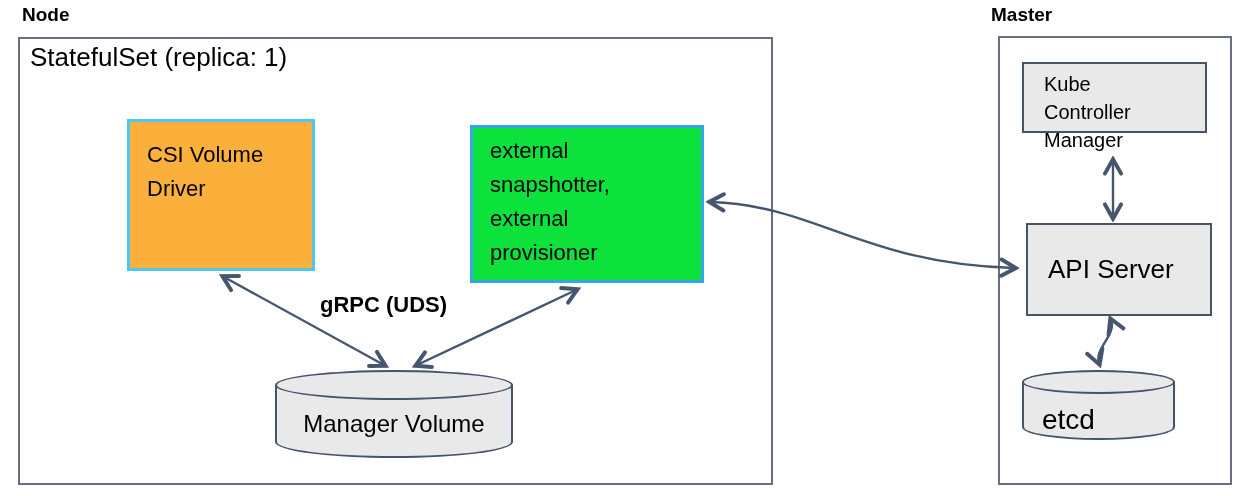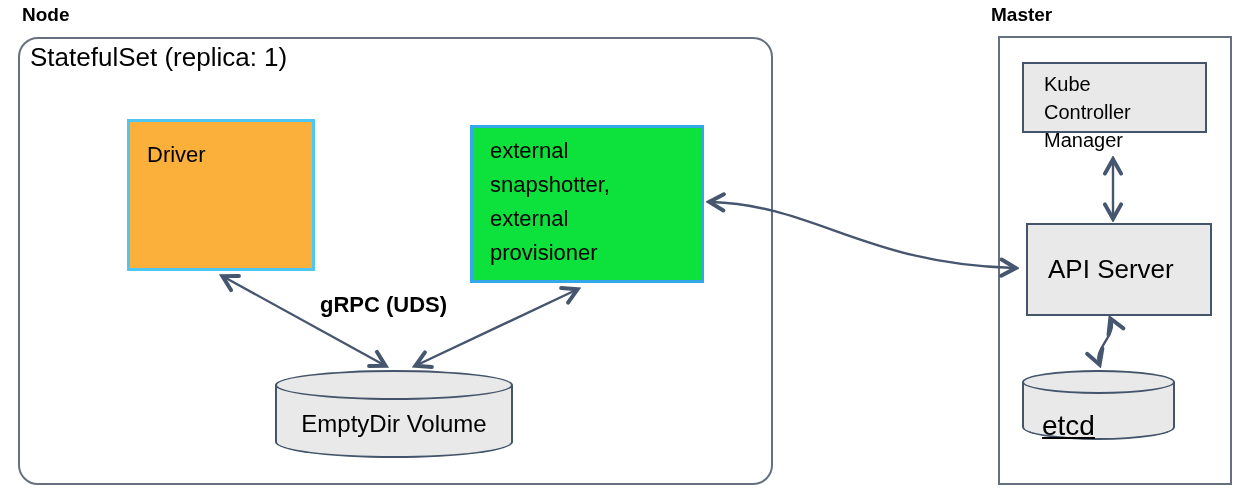--- a/index.html
+++ b/index.html
@@ -112,23 +112,22 @@
     position: absolute; z-index: 3;
     left: 0; right: 0; top: 40px;
     text-align: center;
     font-size: 24px;
   }
   .etcd-cyl { left: 22px; top: 332px; width: 153px; height: 70px; }
   .etcd-cyl .cyl-top { height: 24px; }
   .etcd-cyl .cyl-body { top: 12px; border-radius: 0 0 50% 50% / 0 0 13px 13px; }
   .etcd-cyl .cyl-label {
     position: absolute; z-index: 3;
-    left: 20px; top: 40px;
+    left: 20px; top: 34px;
     font-size: 28px;
-    text-decoration: underline;
   }
   .arrow-layer {
     position: absolute;
     left: 0; top: 0;
     width: 1250px; height: 496px;
     z-index: 5;
     pointer-events: none;
   }
   .arrow-line {
     fill: none;
@@ -137,41 +136,42 @@
   }
   #ah path { stroke: var(--arrow); }
 </style>
 </head>
 <body>
 
 <div class="canvas">
 
   <div class="section-label" style="left:22px; top:4px;">Node</div>
 
-  <div class="outer-box" style="left:18px; top:37px; width:755px; height:448px;border-radius:20px;">
+  <div class="outer-box" style="left:18px; top:37px; width:755px; height:448px;">
 
     <div class="ss-title">StatefulSet (replica: 1)</div>
 
     <div class="fill-box csi-box">
+      <div>CSI Volume</div>
       <div>Driver</div>
     </div>
 
     <div class="fill-box ext-box">
       <div>external</div>
       <div>snapshotter,</div>
       <div>external</div>
       <div>provisioner</div>
     </div>
 
     <div class="grpc-label">gRPC (UDS)</div>
 
     <div class="cylinder emptydir-cyl">
       <div class="cyl-top"></div>
       <div class="cyl-body"></div>
-      <div class="cyl-label">EmptyDir Volume</div>
+      <div class="cyl-label">Manager Volume</div>
     </div>
   </div>
 
   <div class="section-label" style="left:991px; top:4px;">Master</div>
 
   <div class="outer-box" style="left:998px; top:36px; width:234px; height:449px;">
 
     <div class="gray-box kcm-box">
       <div>Kube</div>
       <div>Controller</div>

